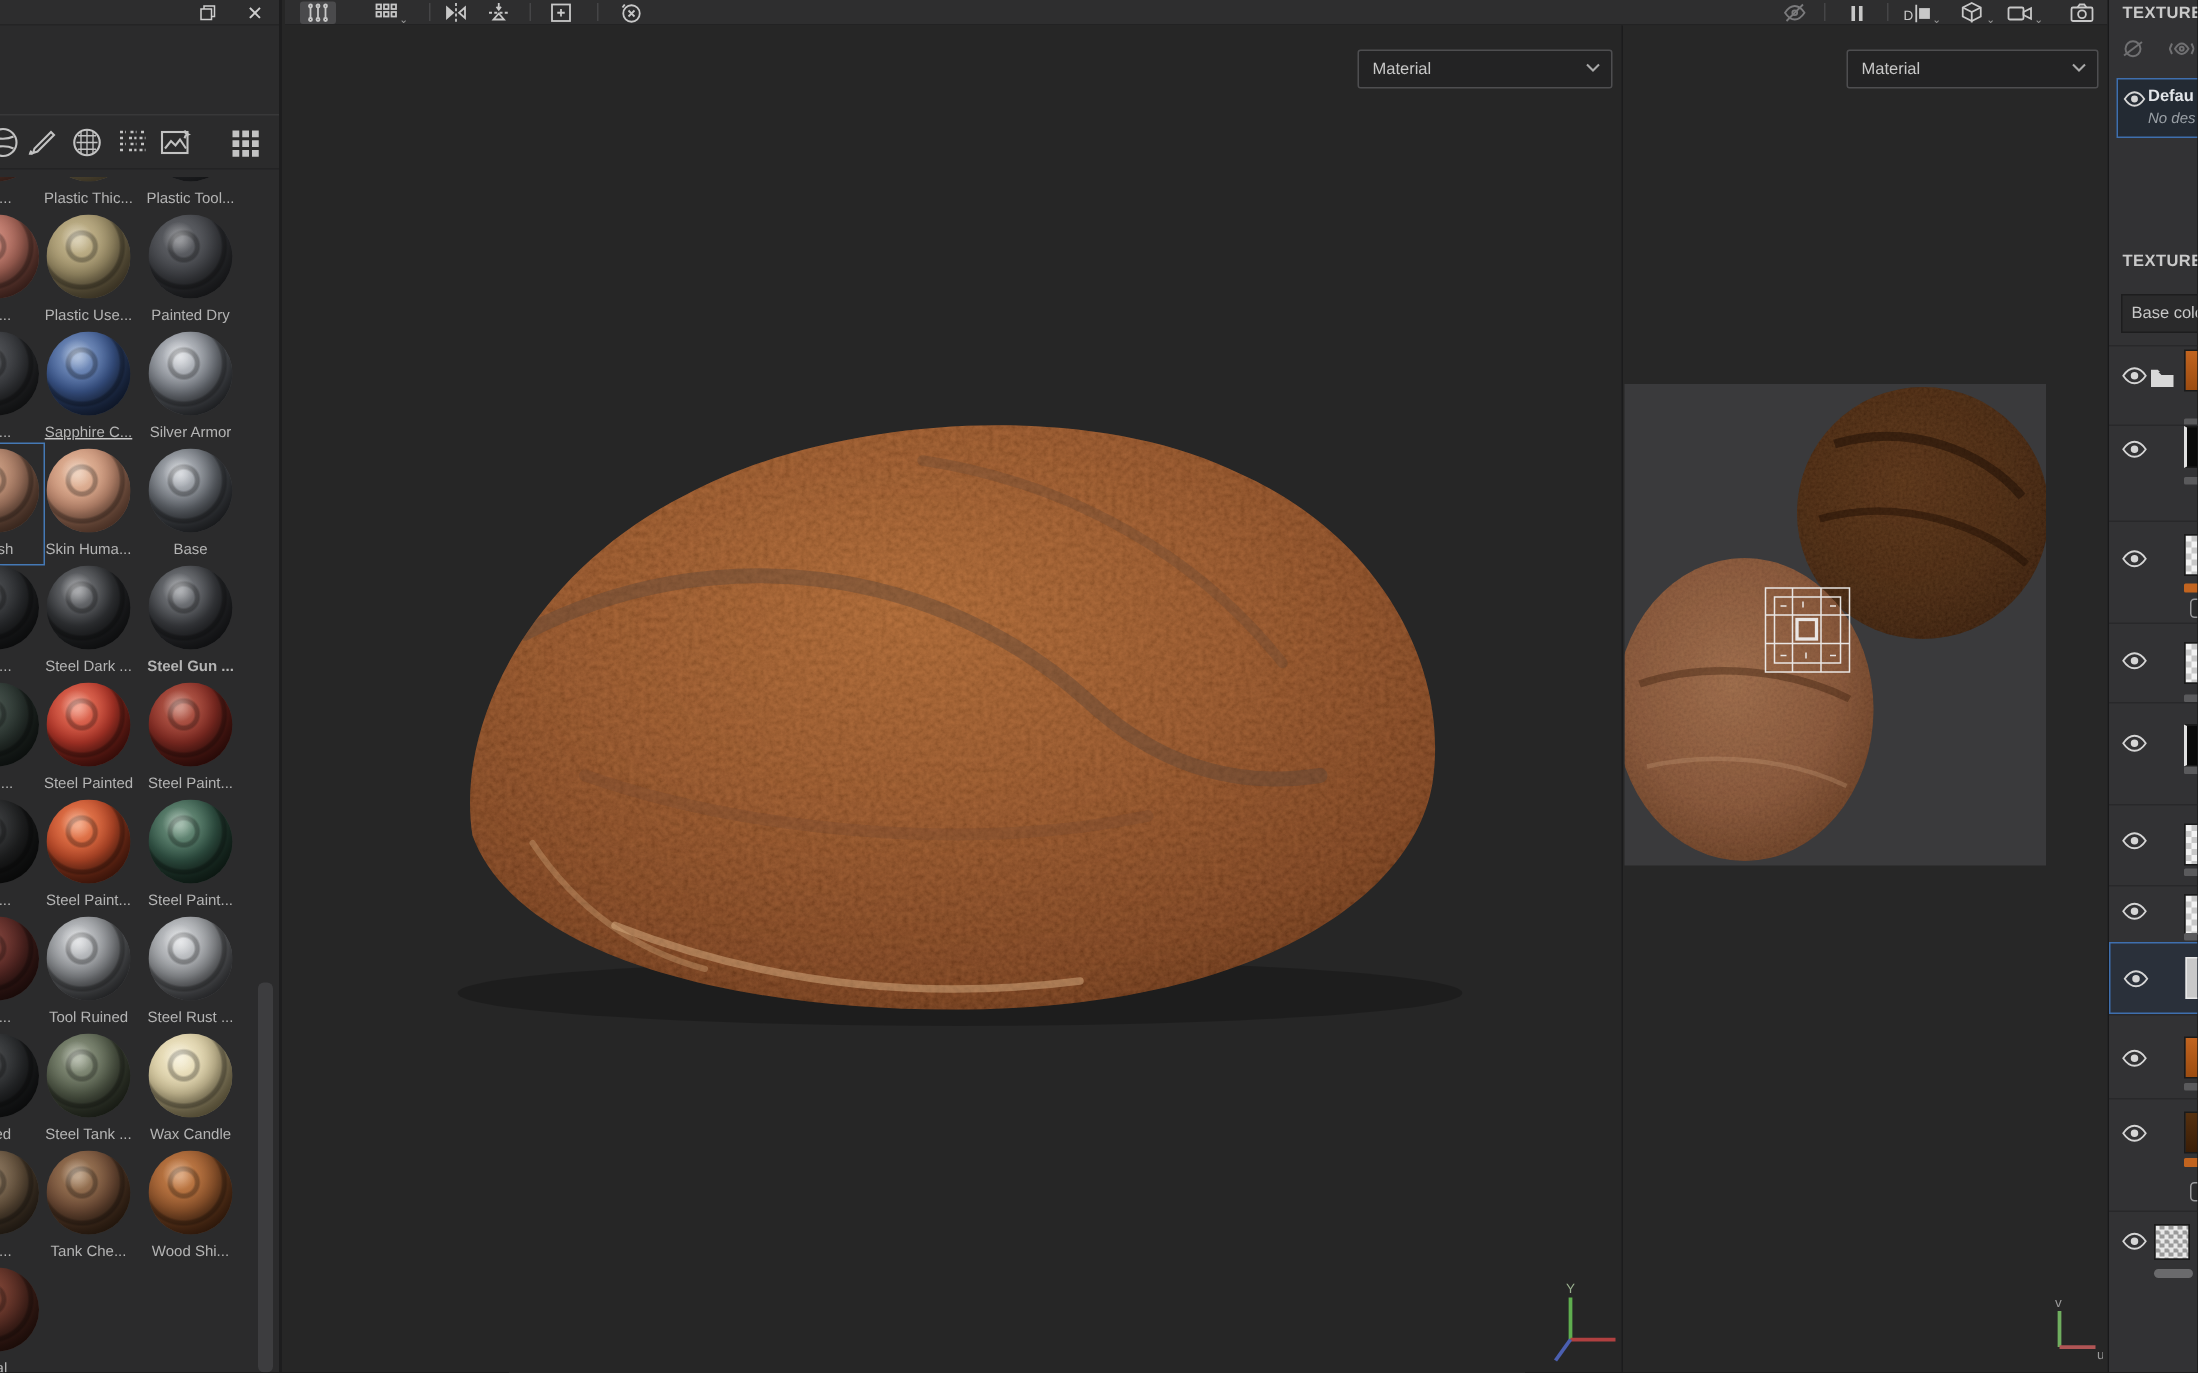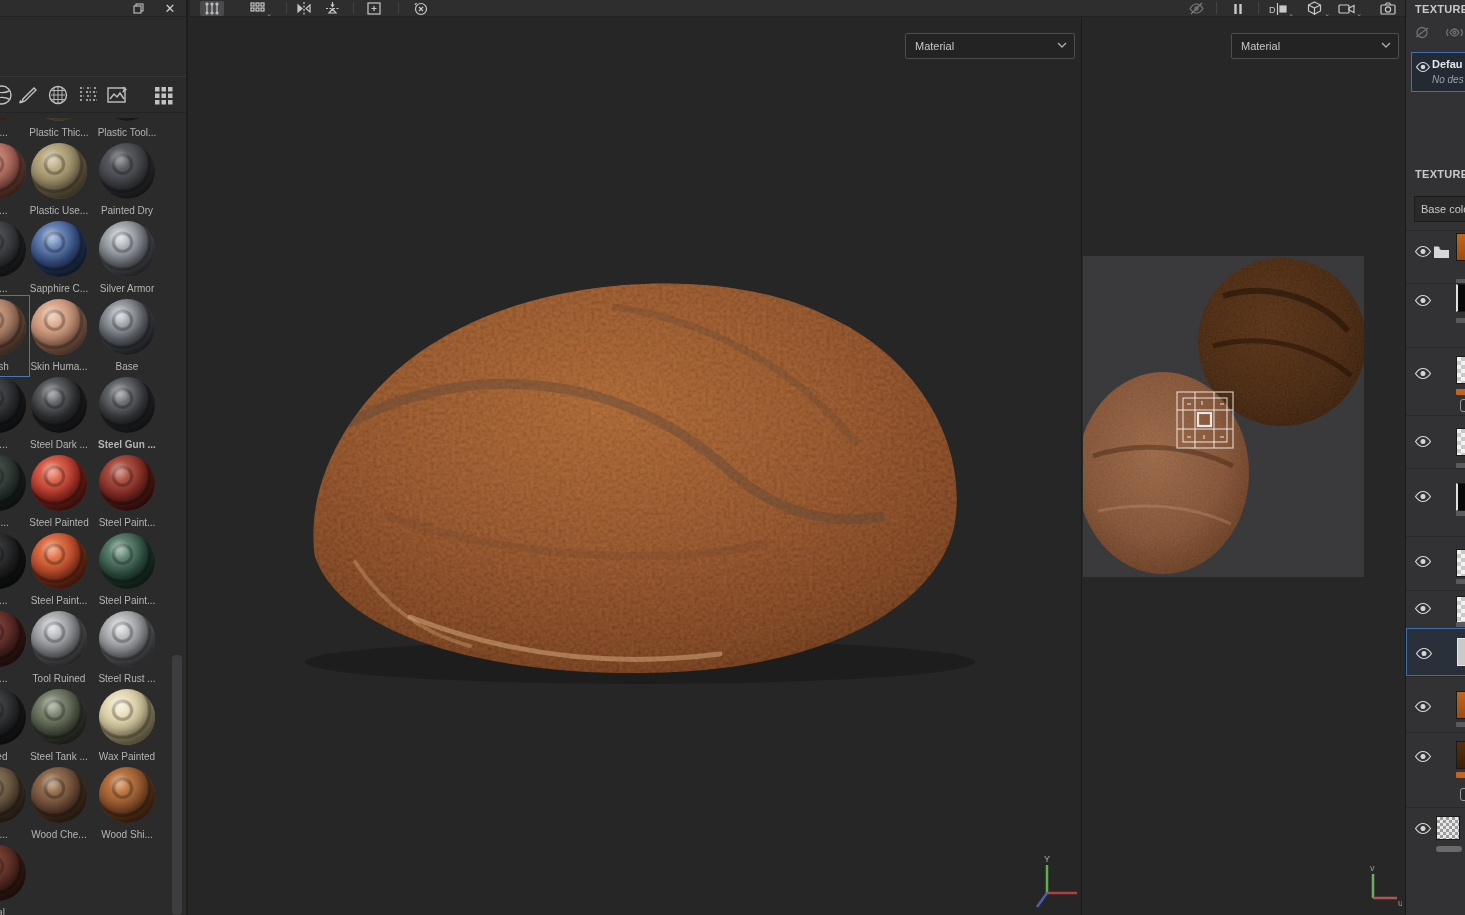--- a/index.html
+++ b/index.html
@@ -362,21 +362,21 @@
           <div class="mat-label">Plastic Use...</div>
         </div>
         <div class="mat" style="left: 99px; top: 25px;">
           <div class="sphere" style="background: radial-gradient(circle at 36% 28%, rgba(255, 255, 255, 0.3) 0px, rgba(255, 255, 255, 0.3) 5%, rgba(255, 255, 255, 0) 20%), repeating-radial-gradient(circle at 42% 38%, rgba(0, 0, 0, 0) 0px, rgba(0, 0, 0, 0) 14%, rgba(0, 0, 0, 0.28) 17%, rgba(0, 0, 0, 0.28) 21%, rgba(0, 0, 0, 0) 24%, rgba(0, 0, 0, 0) 38%), radial-gradient(circle at 38% 30%, rgb(107, 109, 114), rgb(69, 71, 76) 45%, rgb(31, 32, 35) 88%); box-shadow: rgba(0, 0, 0, 0.5) -8px -12px 16px inset;"></div>
           <div class="mat-label">Painted Dry</div>
         </div>
         <div class="mat" style="left: -30px; top: 103px;">
           <div class="sphere" style="background: radial-gradient(circle at 36% 28%, rgba(255, 255, 255, 0.3) 0px, rgba(255, 255, 255, 0.3) 5%, rgba(255, 255, 255, 0) 20%), repeating-radial-gradient(circle at 42% 38%, rgba(0, 0, 0, 0) 0px, rgba(0, 0, 0, 0) 14%, rgba(0, 0, 0, 0.28) 17%, rgba(0, 0, 0, 0.28) 21%, rgba(0, 0, 0, 0) 24%, rgba(0, 0, 0, 0) 38%), radial-gradient(circle at 38% 30%, rgb(90, 92, 96), rgb(58, 60, 64) 45%, rgb(22, 23, 24) 88%); box-shadow: rgba(0, 0, 0, 0.5) -8px -12px 16px inset;"></div>
           <div class="mat-label">Tir...</div>
         </div>
-        <div class="mat" style="left: 31px; top: 103px;">
+        <div class="mat" style="left: 31px; top: 103px; text-decoration: underline;">
           <div class="sphere" style="background: radial-gradient(circle at 36% 28%, rgba(255, 255, 255, 0.3) 0px, rgba(255, 255, 255, 0.3) 5%, rgba(255, 255, 255, 0) 20%), repeating-radial-gradient(circle at 42% 38%, rgba(0, 0, 0, 0) 0px, rgba(0, 0, 0, 0) 14%, rgba(0, 0, 0, 0.28) 17%, rgba(0, 0, 0, 0.28) 21%, rgba(0, 0, 0, 0) 24%, rgba(0, 0, 0, 0) 38%), radial-gradient(circle at 38% 30%, rgb(143, 168, 208), rgb(63, 92, 149) 45%, rgb(19, 31, 56) 88%); box-shadow: rgba(0, 0, 0, 0.5) -8px -12px 16px inset;"></div>
           <div class="mat-label">Sapphire C...</div>
         </div>
         <div class="mat" style="left: 99px; top: 103px;">
           <div class="sphere" style="background: radial-gradient(circle at 36% 28%, rgba(255, 255, 255, 0.3) 0px, rgba(255, 255, 255, 0.3) 5%, rgba(255, 255, 255, 0) 20%), repeating-radial-gradient(circle at 42% 38%, rgba(0, 0, 0, 0) 0px, rgba(0, 0, 0, 0) 14%, rgba(0, 0, 0, 0.28) 17%, rgba(0, 0, 0, 0.28) 21%, rgba(0, 0, 0, 0) 24%, rgba(0, 0, 0, 0) 38%), radial-gradient(circle at 38% 30%, rgb(214, 217, 222), rgb(126, 131, 139) 45%, rgb(38, 40, 44) 88%); box-shadow: rgba(0, 0, 0, 0.5) -8px -12px 16px inset;"></div>
           <div class="mat-label">Silver Armor</div>
         </div>
         <div class="mat selected" style="left: -30px; top: 181px;">
           <div class="sphere" style="background: radial-gradient(circle at 36% 28%, rgba(255, 255, 255, 0.3) 0px, rgba(255, 255, 255, 0.3) 5%, rgba(255, 255, 255, 0) 20%), repeating-radial-gradient(circle at 42% 38%, rgba(0, 0, 0, 0) 0px, rgba(0, 0, 0, 0) 14%, rgba(0, 0, 0, 0.28) 17%, rgba(0, 0, 0, 0.28) 21%, rgba(0, 0, 0, 0) 24%, rgba(0, 0, 0, 0) 38%), radial-gradient(circle at 38% 30%, rgb(212, 168, 140), rgb(176, 128, 104) 45%, rgb(92, 60, 44) 88%); box-shadow: rgba(0, 0, 0, 0.5) -8px -12px 16px inset;"></div>
           <div class="mat-label">erish</div>
@@ -440,29 +440,29 @@
         <div class="mat" style="left: -30px; top: 571px;">
           <div class="sphere" style="background: radial-gradient(circle at 36% 28%, rgba(255, 255, 255, 0.3) 0px, rgba(255, 255, 255, 0.3) 5%, rgba(255, 255, 255, 0) 20%), repeating-radial-gradient(circle at 42% 38%, rgba(0, 0, 0, 0) 0px, rgba(0, 0, 0, 0) 14%, rgba(0, 0, 0, 0.28) 17%, rgba(0, 0, 0, 0.28) 21%, rgba(0, 0, 0, 0) 24%, rgba(0, 0, 0, 0) 38%), radial-gradient(circle at 38% 30%, rgb(80, 82, 84), rgb(44, 46, 48) 45%, rgb(15, 16, 17) 88%); box-shadow: rgba(0, 0, 0, 0.5) -8px -12px 16px inset;"></div>
           <div class="mat-label">ined</div>
         </div>
         <div class="mat" style="left: 31px; top: 571px;">
           <div class="sphere" style="background: radial-gradient(circle at 36% 28%, rgba(255, 255, 255, 0.3) 0px, rgba(255, 255, 255, 0.3) 5%, rgba(255, 255, 255, 0) 20%), repeating-radial-gradient(circle at 42% 38%, rgba(0, 0, 0, 0) 0px, rgba(0, 0, 0, 0) 14%, rgba(0, 0, 0, 0.28) 17%, rgba(0, 0, 0, 0.28) 21%, rgba(0, 0, 0, 0) 24%, rgba(0, 0, 0, 0) 38%), radial-gradient(circle at 38% 30%, rgb(154, 163, 142), rgb(90, 99, 80) 45%, rgb(35, 40, 29) 88%); box-shadow: rgba(0, 0, 0, 0.5) -8px -12px 16px inset;"></div>
           <div class="mat-label">Steel Tank ...</div>
         </div>
         <div class="mat" style="left: 99px; top: 571px;">
           <div class="sphere" style="background: radial-gradient(circle at 36% 28%, rgba(255, 255, 255, 0.3) 0px, rgba(255, 255, 255, 0.3) 5%, rgba(255, 255, 255, 0) 20%), repeating-radial-gradient(circle at 42% 38%, rgba(0, 0, 0, 0) 0px, rgba(0, 0, 0, 0) 14%, rgba(0, 0, 0, 0.28) 17%, rgba(0, 0, 0, 0.28) 21%, rgba(0, 0, 0, 0) 24%, rgba(0, 0, 0, 0) 38%), radial-gradient(circle at 38% 30%, rgb(244, 236, 208), rgb(222, 208, 164) 45%, rgb(138, 124, 80) 88%); box-shadow: rgba(0, 0, 0, 0.5) -8px -12px 16px inset;"></div>
-          <div class="mat-label">Wax Painted</div>
+          <div class="mat-label">Wax Candle</div>
         </div>
         <div class="mat" style="left: -30px; top: 649px;">
           <div class="sphere" style="background: radial-gradient(circle at 36% 28%, rgba(255, 255, 255, 0.3) 0px, rgba(255, 255, 255, 0.3) 5%, rgba(255, 255, 255, 0) 20%), repeating-radial-gradient(circle at 42% 38%, rgba(0, 0, 0, 0) 0px, rgba(0, 0, 0, 0) 14%, rgba(0, 0, 0, 0.28) 17%, rgba(0, 0, 0, 0.28) 21%, rgba(0, 0, 0, 0) 24%, rgba(0, 0, 0, 0) 38%), radial-gradient(circle at 38% 30%, rgb(150, 130, 106), rgb(106, 86, 64) 45%, rgb(44, 34, 24) 88%); box-shadow: rgba(0, 0, 0, 0.5) -8px -12px 16px inset;"></div>
           <div class="mat-label">ee...</div>
         </div>
         <div class="mat" style="left: 31px; top: 649px;">
           <div class="sphere" style="background: radial-gradient(circle at 36% 28%, rgba(255, 255, 255, 0.3) 0px, rgba(255, 255, 255, 0.3) 5%, rgba(255, 255, 255, 0) 20%), repeating-radial-gradient(circle at 42% 38%, rgba(0, 0, 0, 0) 0px, rgba(0, 0, 0, 0) 14%, rgba(0, 0, 0, 0.28) 17%, rgba(0, 0, 0, 0.28) 21%, rgba(0, 0, 0, 0) 24%, rgba(0, 0, 0, 0) 38%), radial-gradient(circle at 38% 30%, rgb(168, 132, 96), rgb(118, 81, 58) 45%, rgb(51, 32, 15) 88%); box-shadow: rgba(0, 0, 0, 0.5) -8px -12px 16px inset;"></div>
-          <div class="mat-label">Wood Che...</div>
+          <div class="mat-label">Tank Che...</div>
         </div>
         <div class="mat" style="left: 99px; top: 649px;">
           <div class="sphere" style="background: radial-gradient(circle at 36% 28%, rgba(255, 255, 255, 0.3) 0px, rgba(255, 255, 255, 0.3) 5%, rgba(255, 255, 255, 0) 20%), repeating-radial-gradient(circle at 42% 38%, rgba(0, 0, 0, 0) 0px, rgba(0, 0, 0, 0) 14%, rgba(0, 0, 0, 0.28) 17%, rgba(0, 0, 0, 0.28) 21%, rgba(0, 0, 0, 0) 24%, rgba(0, 0, 0, 0) 38%), radial-gradient(circle at 38% 30%, rgb(208, 136, 80), rgb(156, 92, 48) 45%, rgb(70, 34, 14) 88%); box-shadow: rgba(0, 0, 0, 0.5) -8px -12px 16px inset;"></div>
           <div class="mat-label">Wood Shi...</div>
         </div>
         <div class="mat" style="left: -30px; top: 727px;">
           <div class="sphere" style="background: radial-gradient(circle at 36% 28%, rgba(255, 255, 255, 0.3) 0px, rgba(255, 255, 255, 0.3) 5%, rgba(255, 255, 255, 0) 20%), repeating-radial-gradient(circle at 42% 38%, rgba(0, 0, 0, 0) 0px, rgba(0, 0, 0, 0) 14%, rgba(0, 0, 0, 0.28) 17%, rgba(0, 0, 0, 0.28) 21%, rgba(0, 0, 0, 0) 24%, rgba(0, 0, 0, 0) 38%), radial-gradient(circle at 38% 30%, rgb(138, 76, 60), rgb(94, 48, 38) 45%, rgb(42, 18, 12) 88%); box-shadow: rgba(0, 0, 0, 0.5) -8px -12px 16px inset;"></div>
           <div class="mat-label">Val</div>
         </div>
       </div>

